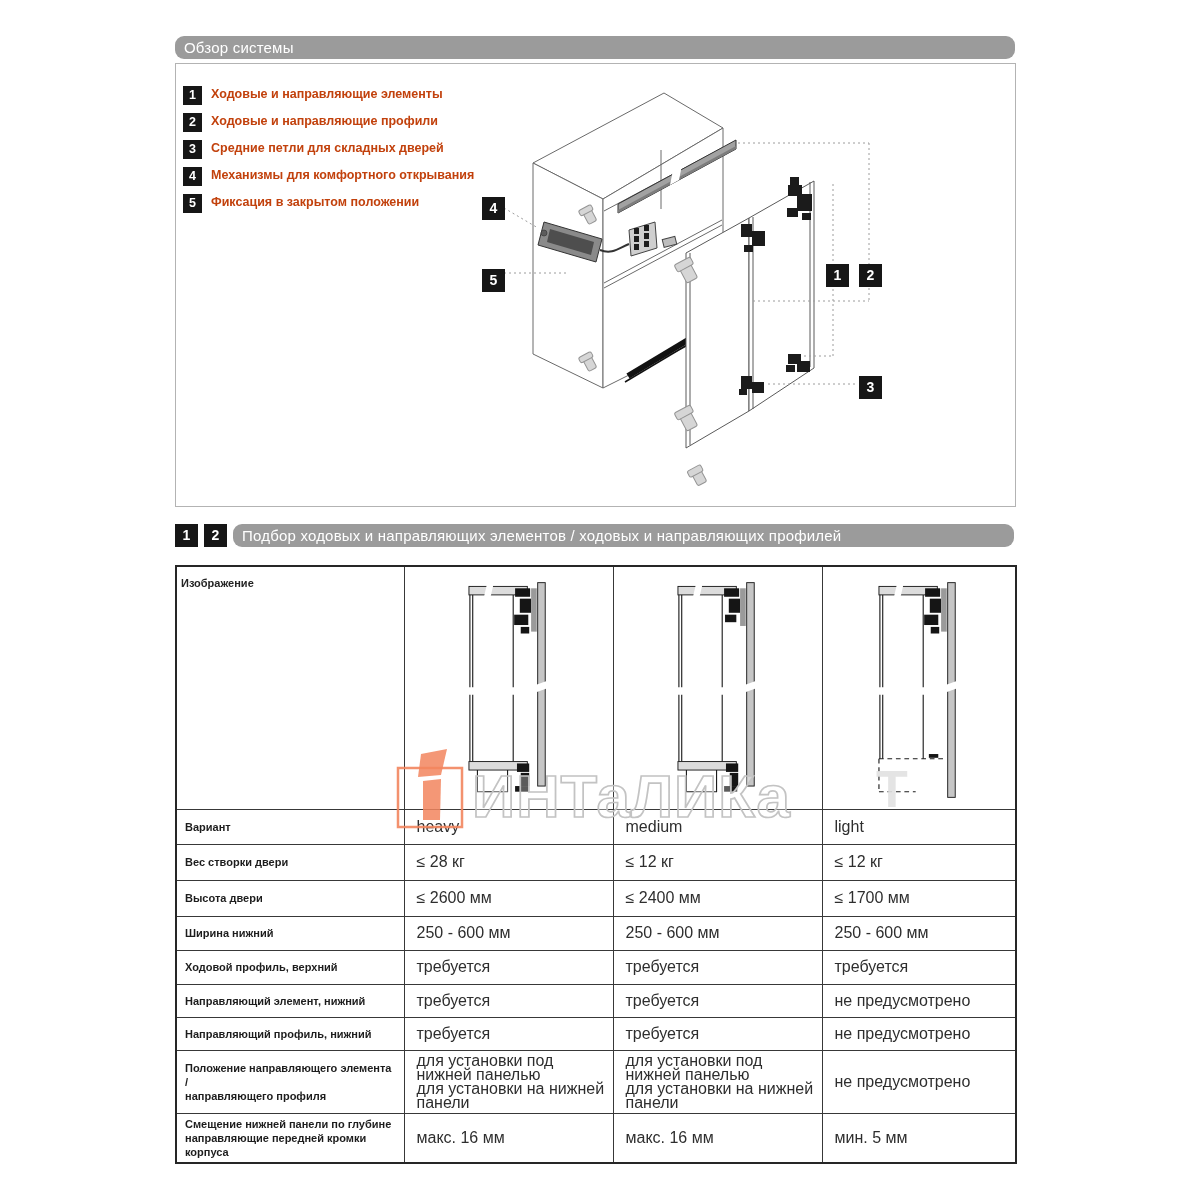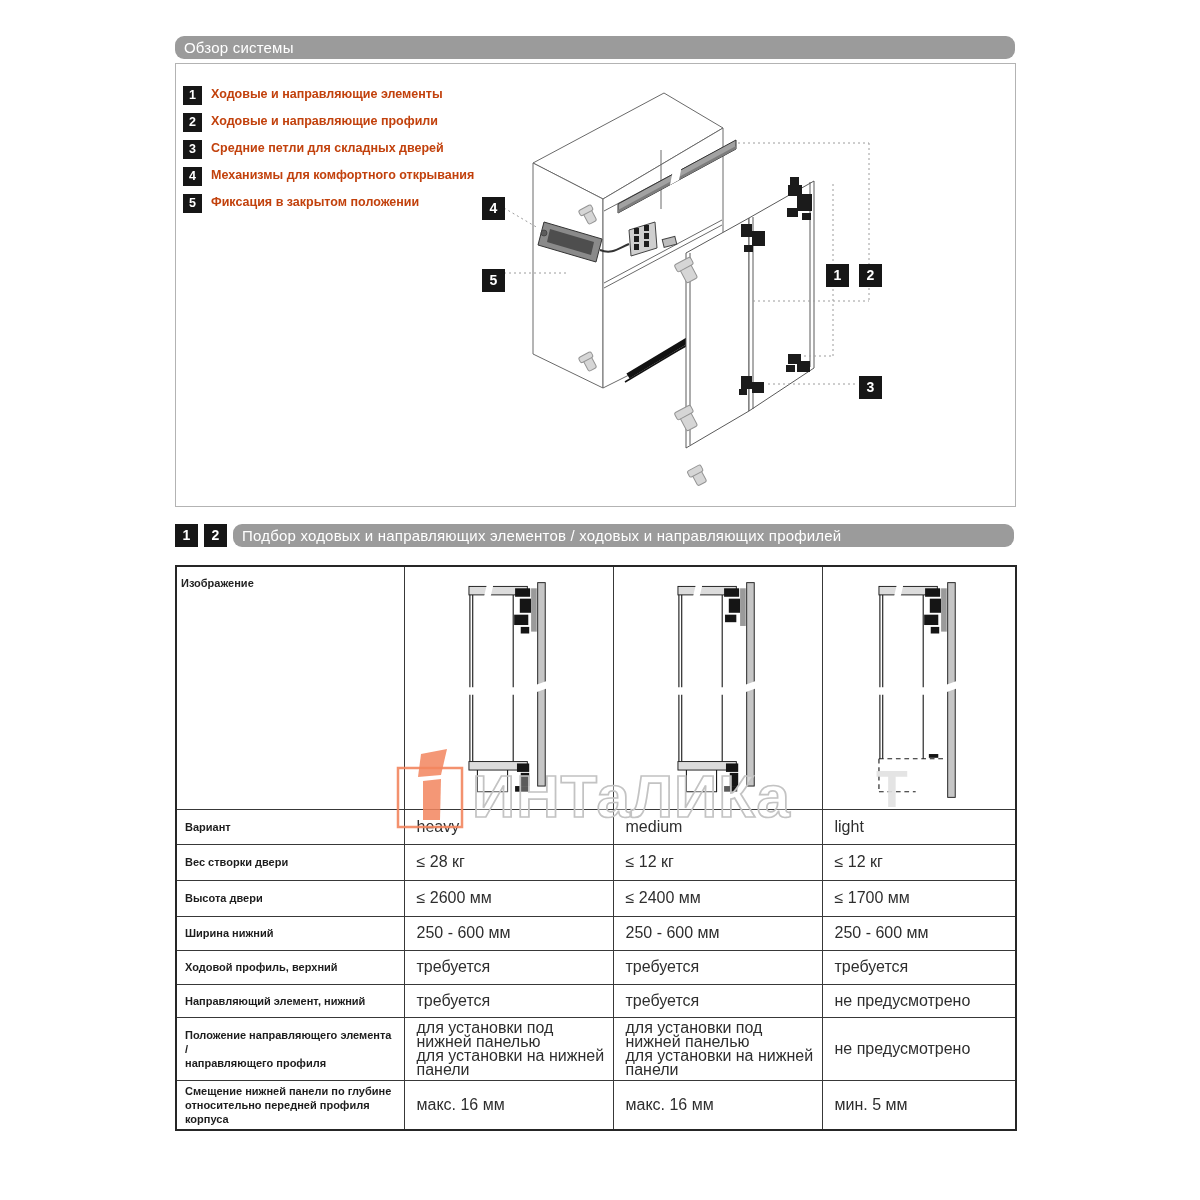--- a/index.html
+++ b/index.html
@@ -301,32 +301,38 @@
       <td class="val">требуется</td>
       <td class="val">требуется</td>
       <td class="val">требуется</td>
     </tr>
     <tr style="height:33px">
       <td class="rowlabel">Направляющий элемент, нижний</td>
       <td class="val">требуется</td>
       <td class="val">требуется</td>
       <td class="val">не предусмотрено</td>
     </tr>
+    <tr style="height:33px">
+      <td class="rowlabel">Направляющий профиль, нижний</td>
+      <td class="val">требуется</td>
+      <td class="val">требуется</td>
+      <td class="val">не предусмотрено</td>
+    </tr>
     <tr style="height:37px">
       <td class="rowlabel">Положение направляющего элемента /
 направляющего профиля</td>
       <td class="val">для установки под нижней панелью
 для установки на нижней панели</td>
       <td class="val">для установки под нижней панелью
 для установки на нижней панели</td>
       <td class="val">не предусмотрено</td>
     </tr>
     <tr style="height:37px">
       <td class="rowlabel">Смещение нижней панели по глубине
-относительно передней профиля корпуса</td>
+направляющие передней кромки корпуса</td>
       <td class="val">макс. 16 мм</td>
       <td class="val">макс. 16 мм</td>
       <td class="val">мин. 5 мм</td>
     </tr>
   </tbody>
     </table>
 
   <svg class="wm" width="600" height="95" viewBox="0 0 600 95">
     <rect x="10" y="23" width="64" height="59" fill="none" stroke="#F2855E" stroke-width="2.5" opacity="0.9"></rect>
     <polygon points="33,9 59,4 53,30 30,32" fill="#F2855E" opacity="0.85"></polygon>

